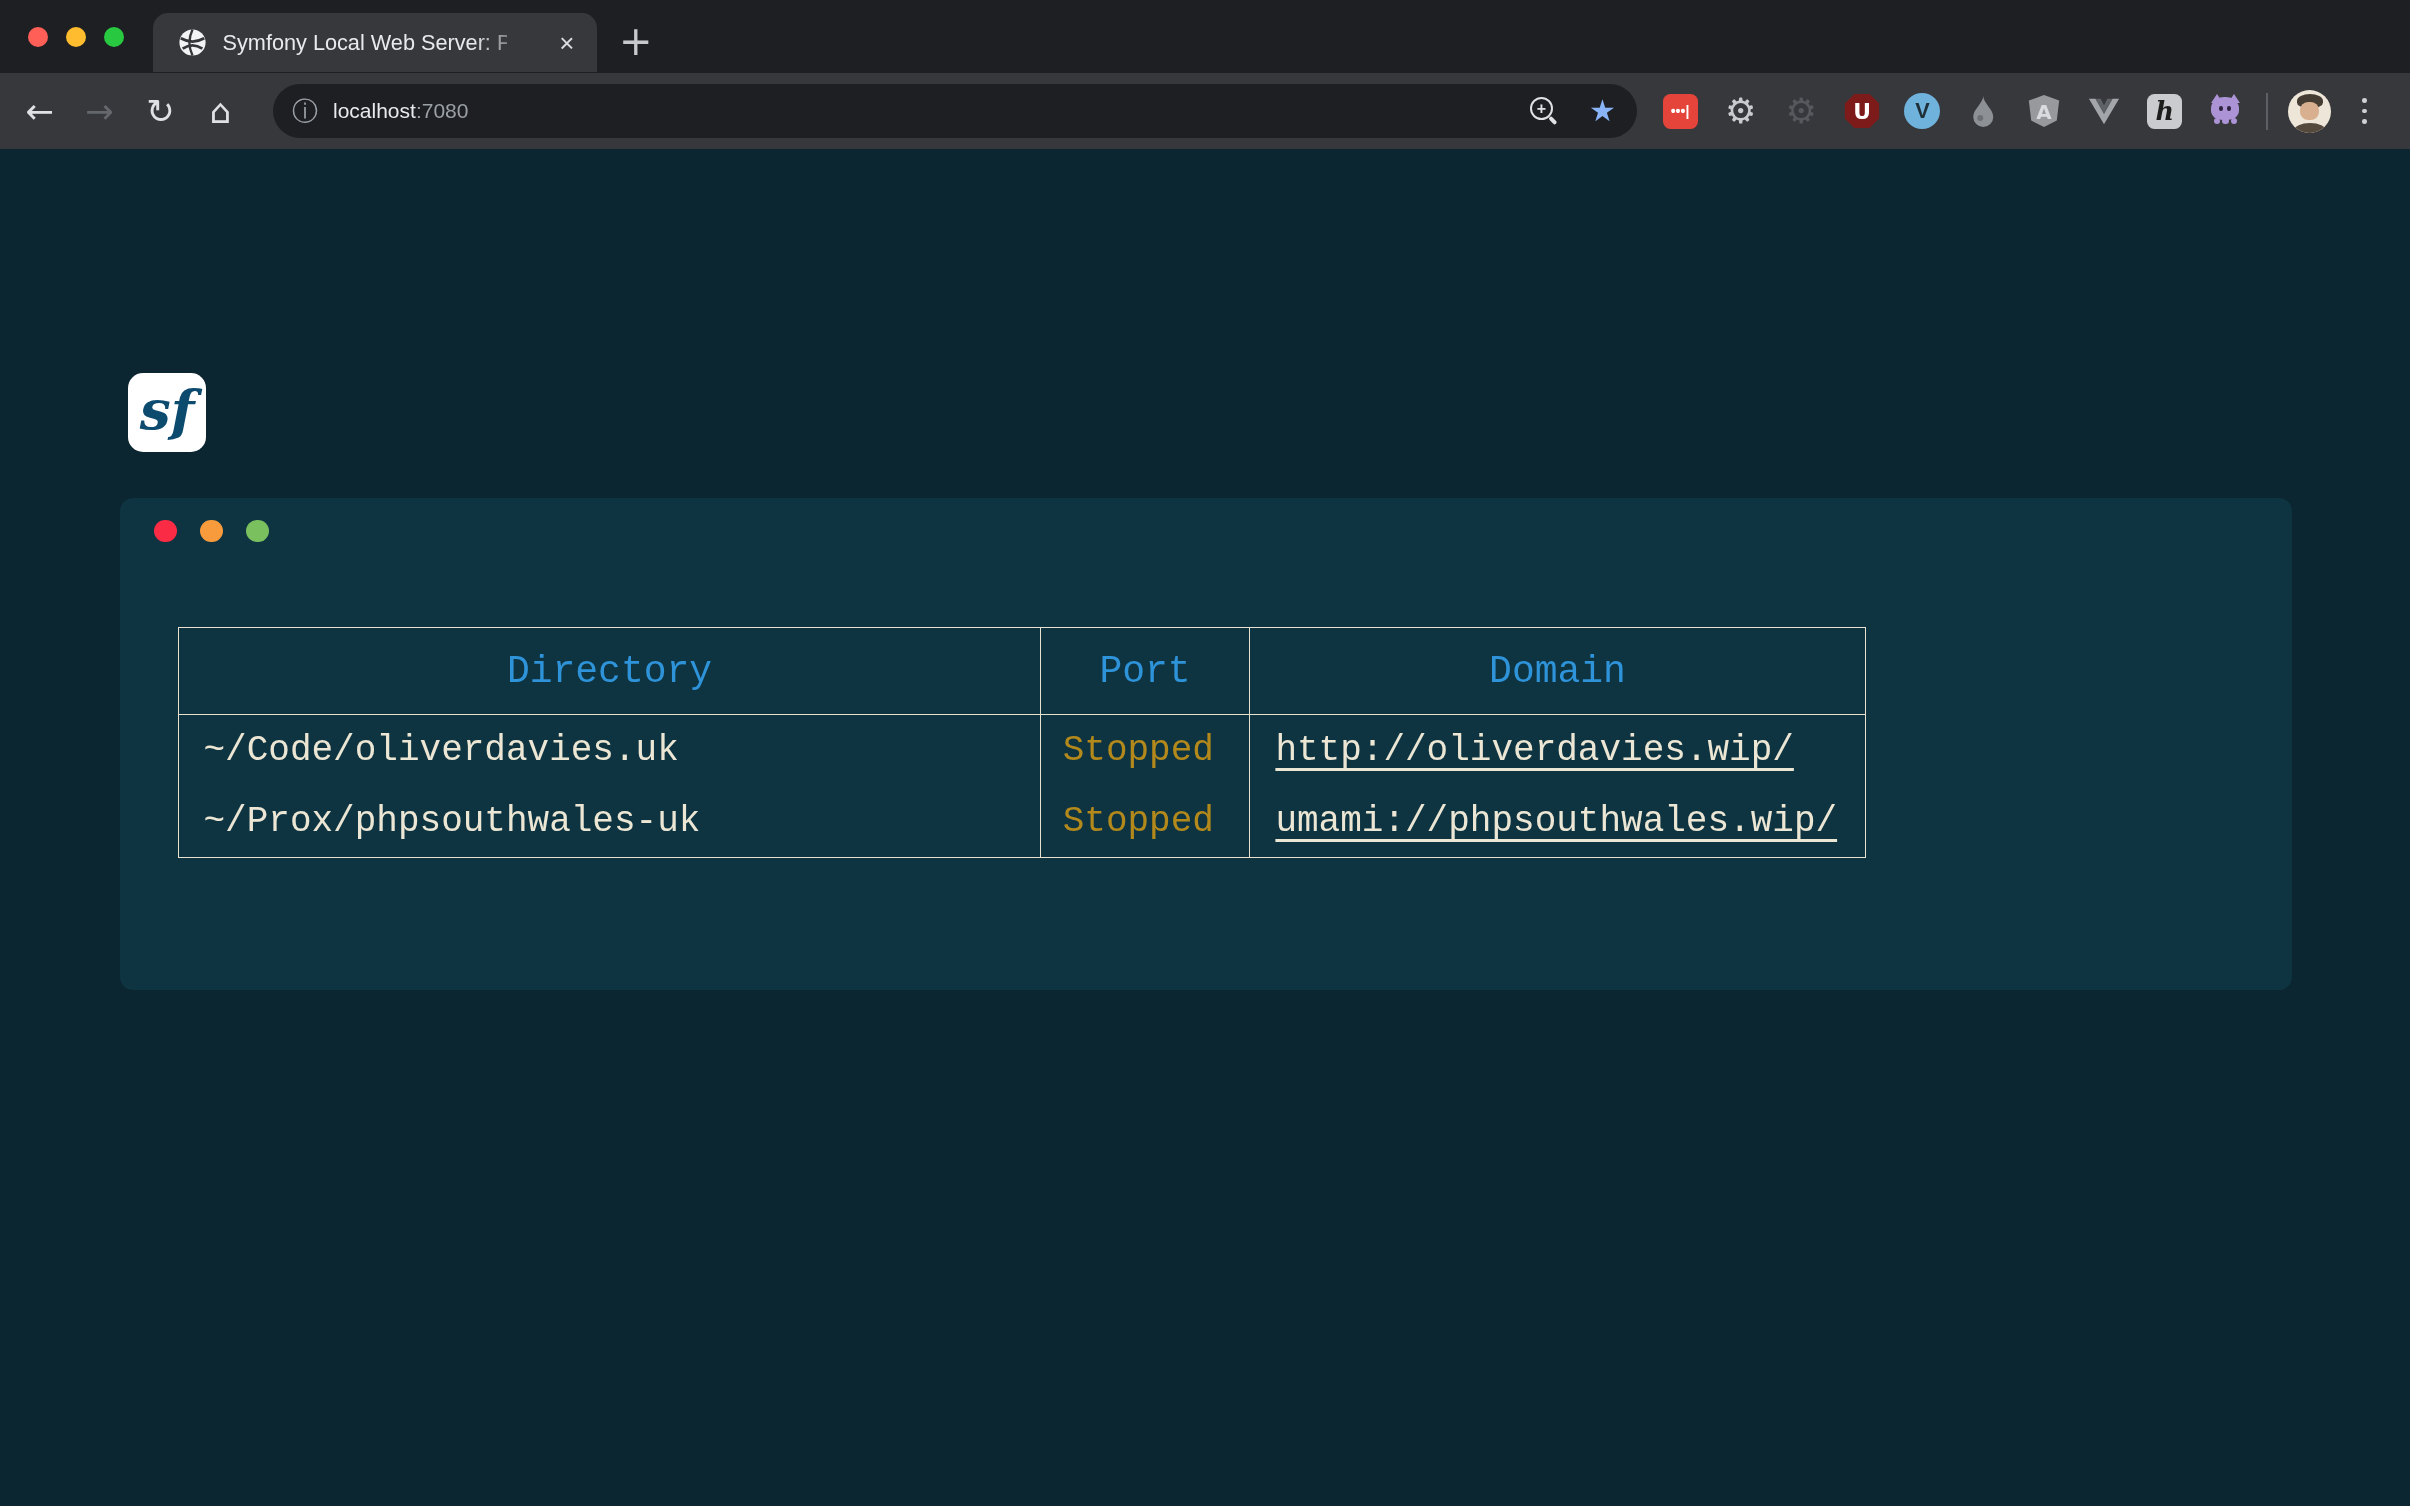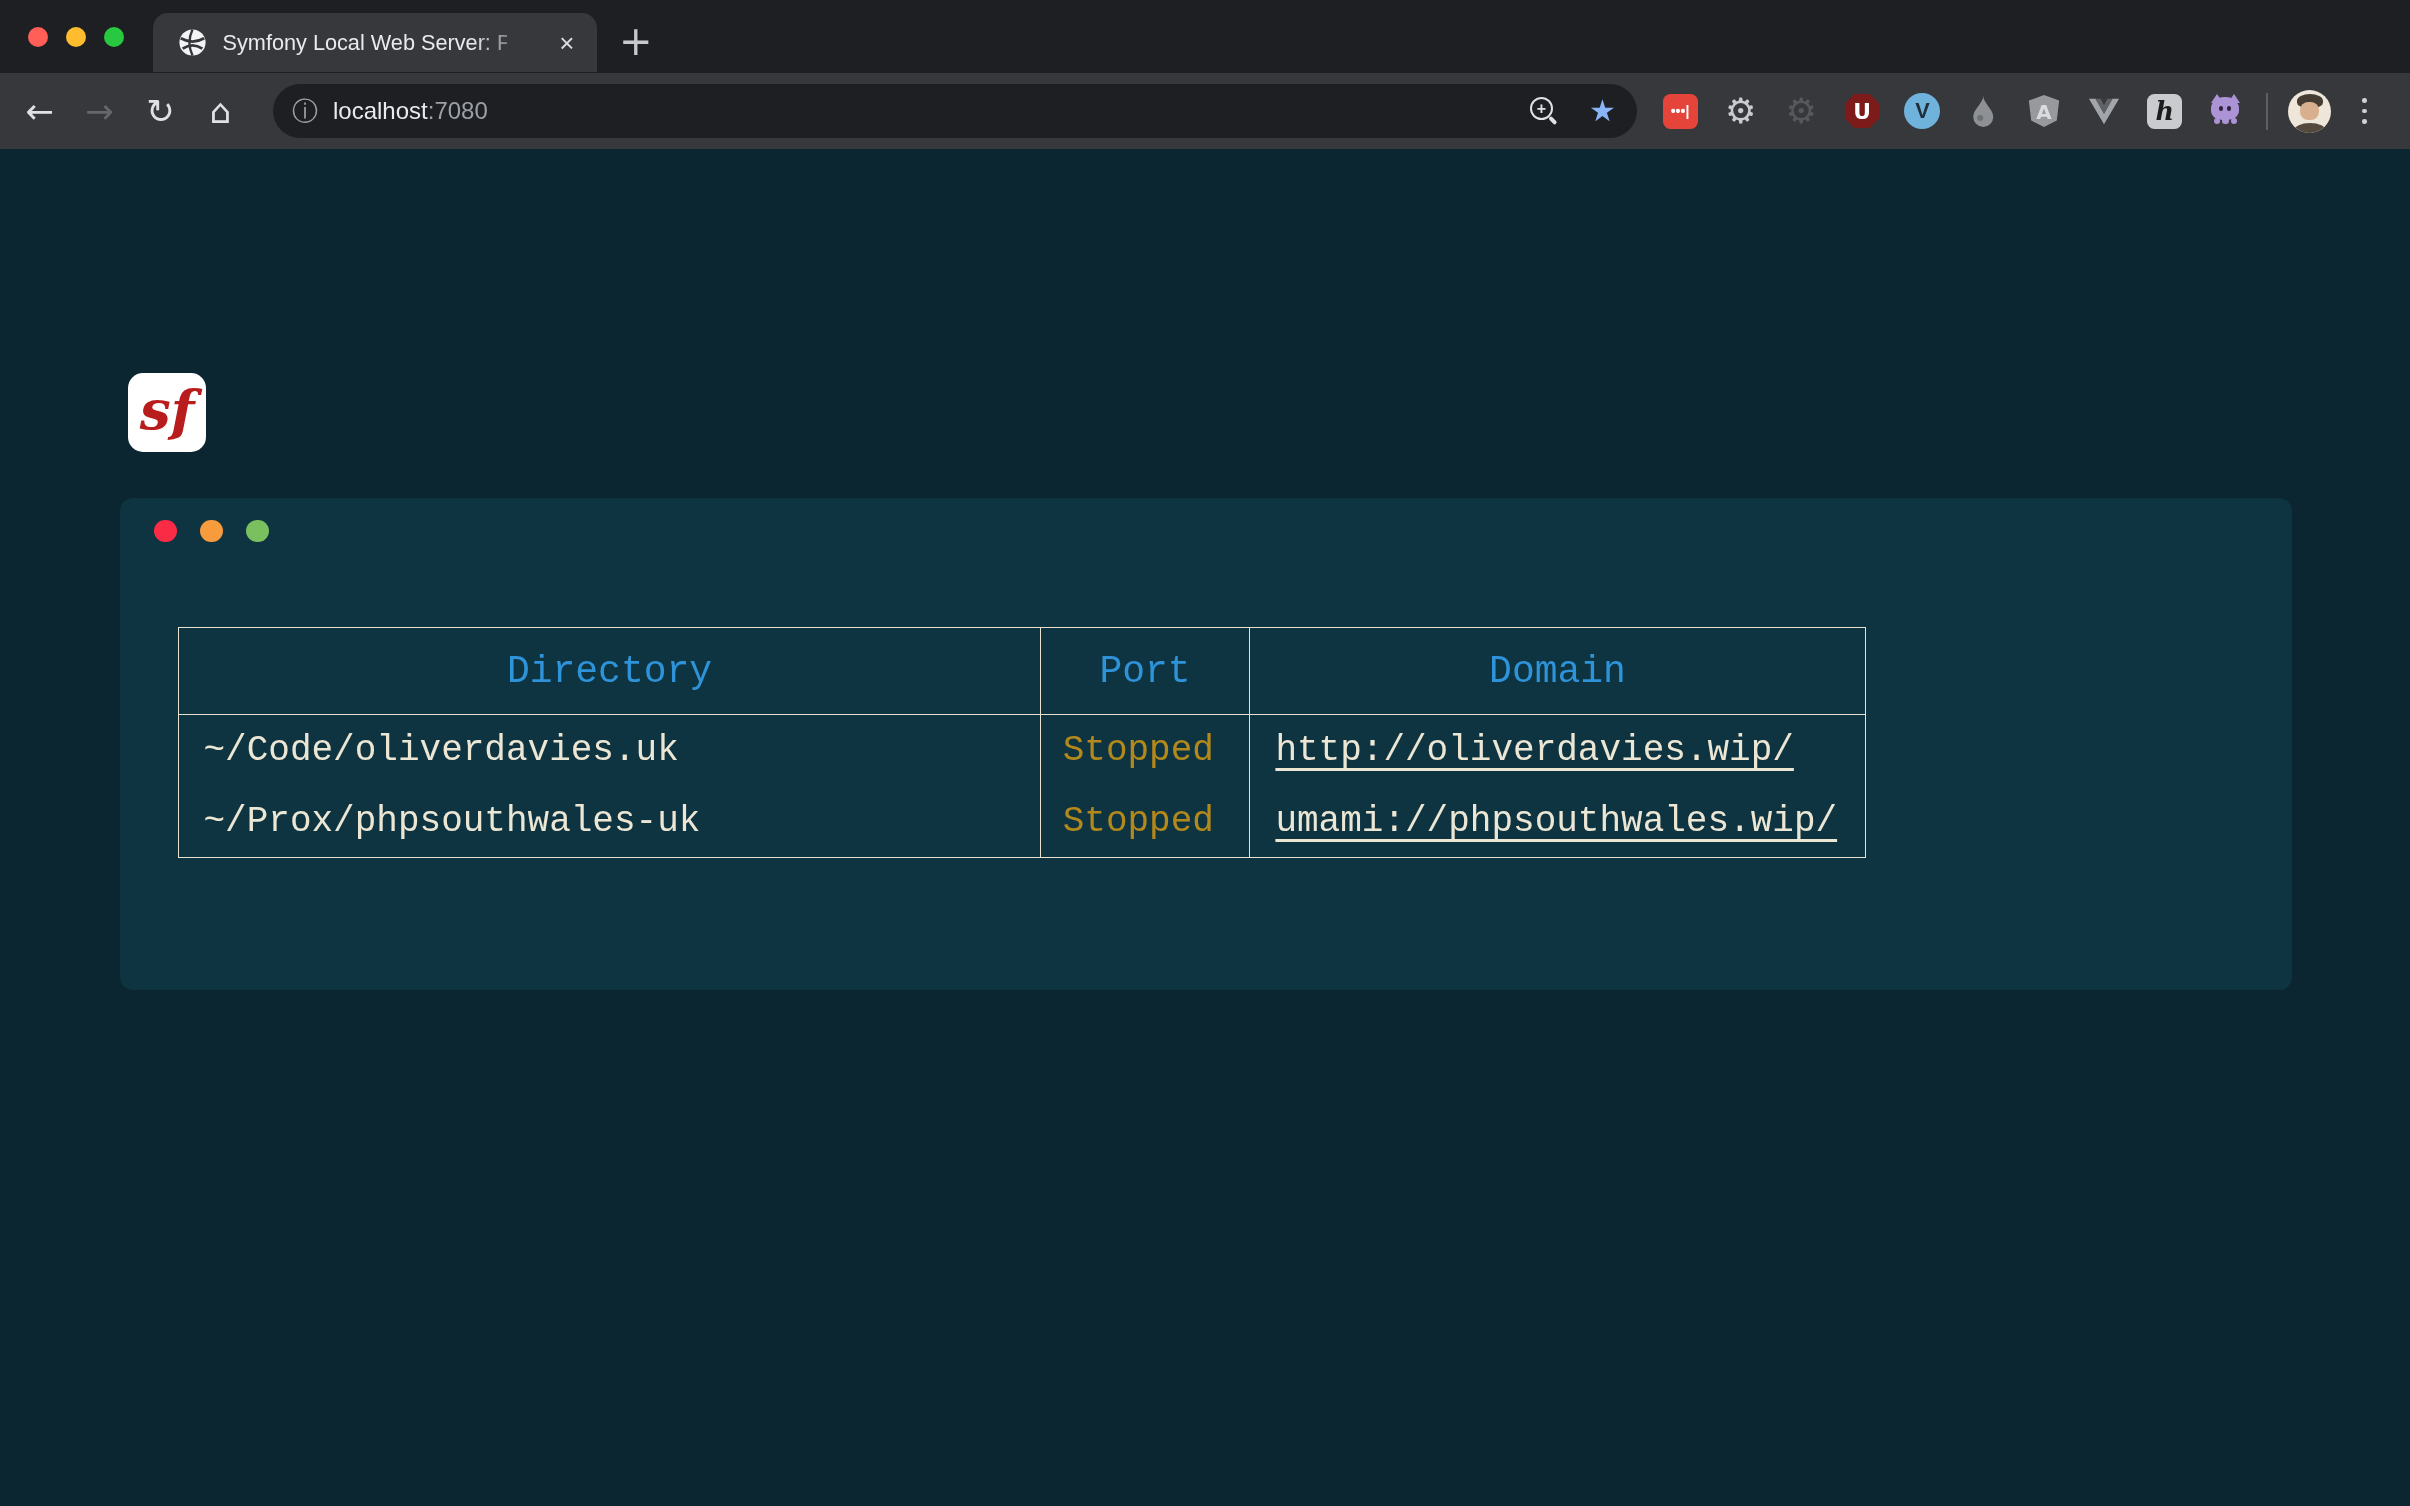--- a/index.html
+++ b/index.html
@@ -31,21 +31,21 @@
   .toolbar{position:absolute;top:73px;left:0;width:2411px;height:76px;background:var(--chrome-toolbar);
            box-shadow:0 1.9px 0 rgba(0,0,0,.35);}
   .navbtn{position:absolute;top:0;height:76px;width:53px;display:flex;align-items:center;justify-content:center;
           font-size:34px;color:#dfe1e5;}
   .navbtn.dim{color:#64676c;}
   #nav-back{left:13px;} #nav-forward{left:73px;} #nav-reload{left:134px;} #nav-home{left:194px;}
 
   .omnibox{position:absolute;left:273px;top:11.3px;width:1364px;height:54px;border-radius:27px;background:var(--omnibox-bg);
            display:flex;align-items:center;}
   .info-icon{margin-left:19px;font-size:26px;color:var(--chrome-dim);line-height:1;}
-  .url{margin-left:15px;font-size:24px;color:var(--chrome-text);}
+  .url{margin-left:15px;font-size:21px;color:var(--chrome-text);}
   .url .port{color:var(--chrome-dim);}
   .omni-spacer{flex:1;}
   .zoom-lens{position:relative;width:28px;height:28px;margin-right:32px;}
   .lens-circle{position:absolute;top:0;left:0.9px;width:19px;height:19px;border:2.8px solid #dfe1e5;border-radius:50%;
                display:flex;align-items:center;justify-content:center;font-size:16px;font-weight:bold;color:#dfe1e5;}
   .lens-handle{position:absolute;right:1.9px;bottom:0;width:3.8px;height:9.4px;background:#dfe1e5;border-radius:1.9px;transform:rotate(-45deg);}
   .star{margin-right:21px;font-size:30px;color:var(--star-blue);line-height:1;}
 
   .ext-row{position:absolute;left:1661px;top:0;height:76px;display:flex;align-items:center;gap:22.6px;}
   .ext{width:38px;height:38px;display:flex;align-items:center;justify-content:center;flex:0 0 auto;}
@@ -71,21 +71,21 @@
   .avatar .hair{position:absolute;top:3.8px;left:8.5px;width:26px;height:14px;background:#453c33;border-radius:50% 50% 40% 40%;}
   .avatar .face{position:absolute;top:12.2px;left:12.2px;width:19px;height:18px;background:#d8b08f;border-radius:45%;}
   .avatar .torso{position:absolute;bottom:-4.7px;left:5.6px;width:32px;height:15px;background:#55483c;border-radius:50% 50% 0 0;}
   .kebab{position:absolute;left:2362px;top:0;height:76px;display:flex;flex-direction:column;justify-content:center;gap:5.6px;}
   .kebab i{width:4.7px;height:4.7px;border-radius:50%;background:#cfd1d4;}
 
   
   .content{position:absolute;top:149px;left:0;width:2411px;height:1358px;background:var(--page-bg);}
   .brand{position:absolute;left:128px;top:224px;display:flex;align-items:center;gap:24.5px;}
   .sf-logo{width:78px;height:79px;background:#ffffff;border-radius:15px;display:flex;align-items:center;justify-content:center;}
-  .sf-logo span{font-family:"DejaVu Serif",serif;font-style:italic;font-weight:bold;font-size:55px;color:#b91c1c;
+  .sf-logo span{font-family:"DejaVu Serif",serif;font-style:italic;font-weight:bold;font-size:55px;color:#0c4a6e;
                 transform:translateY(-2.8px);}
   .page-title{font-size:59px;color:var(--title-white);letter-spacing:-0.9px;}
 
   .card{position:absolute;left:120px;top:349px;width:2172px;height:492px;background:var(--card-bg);border-radius:13px;}
   .card-dots{position:absolute;left:34px;top:21.7px;display:flex;gap:23.5px;}
   .cdot{width:22.6px;height:22.6px;border-radius:50%;}
   .cdot.red{background:var(--dot-red);}
   .cdot.orange{background:var(--dot-orange);}
   .cdot.green{background:var(--dot-green);}
 

